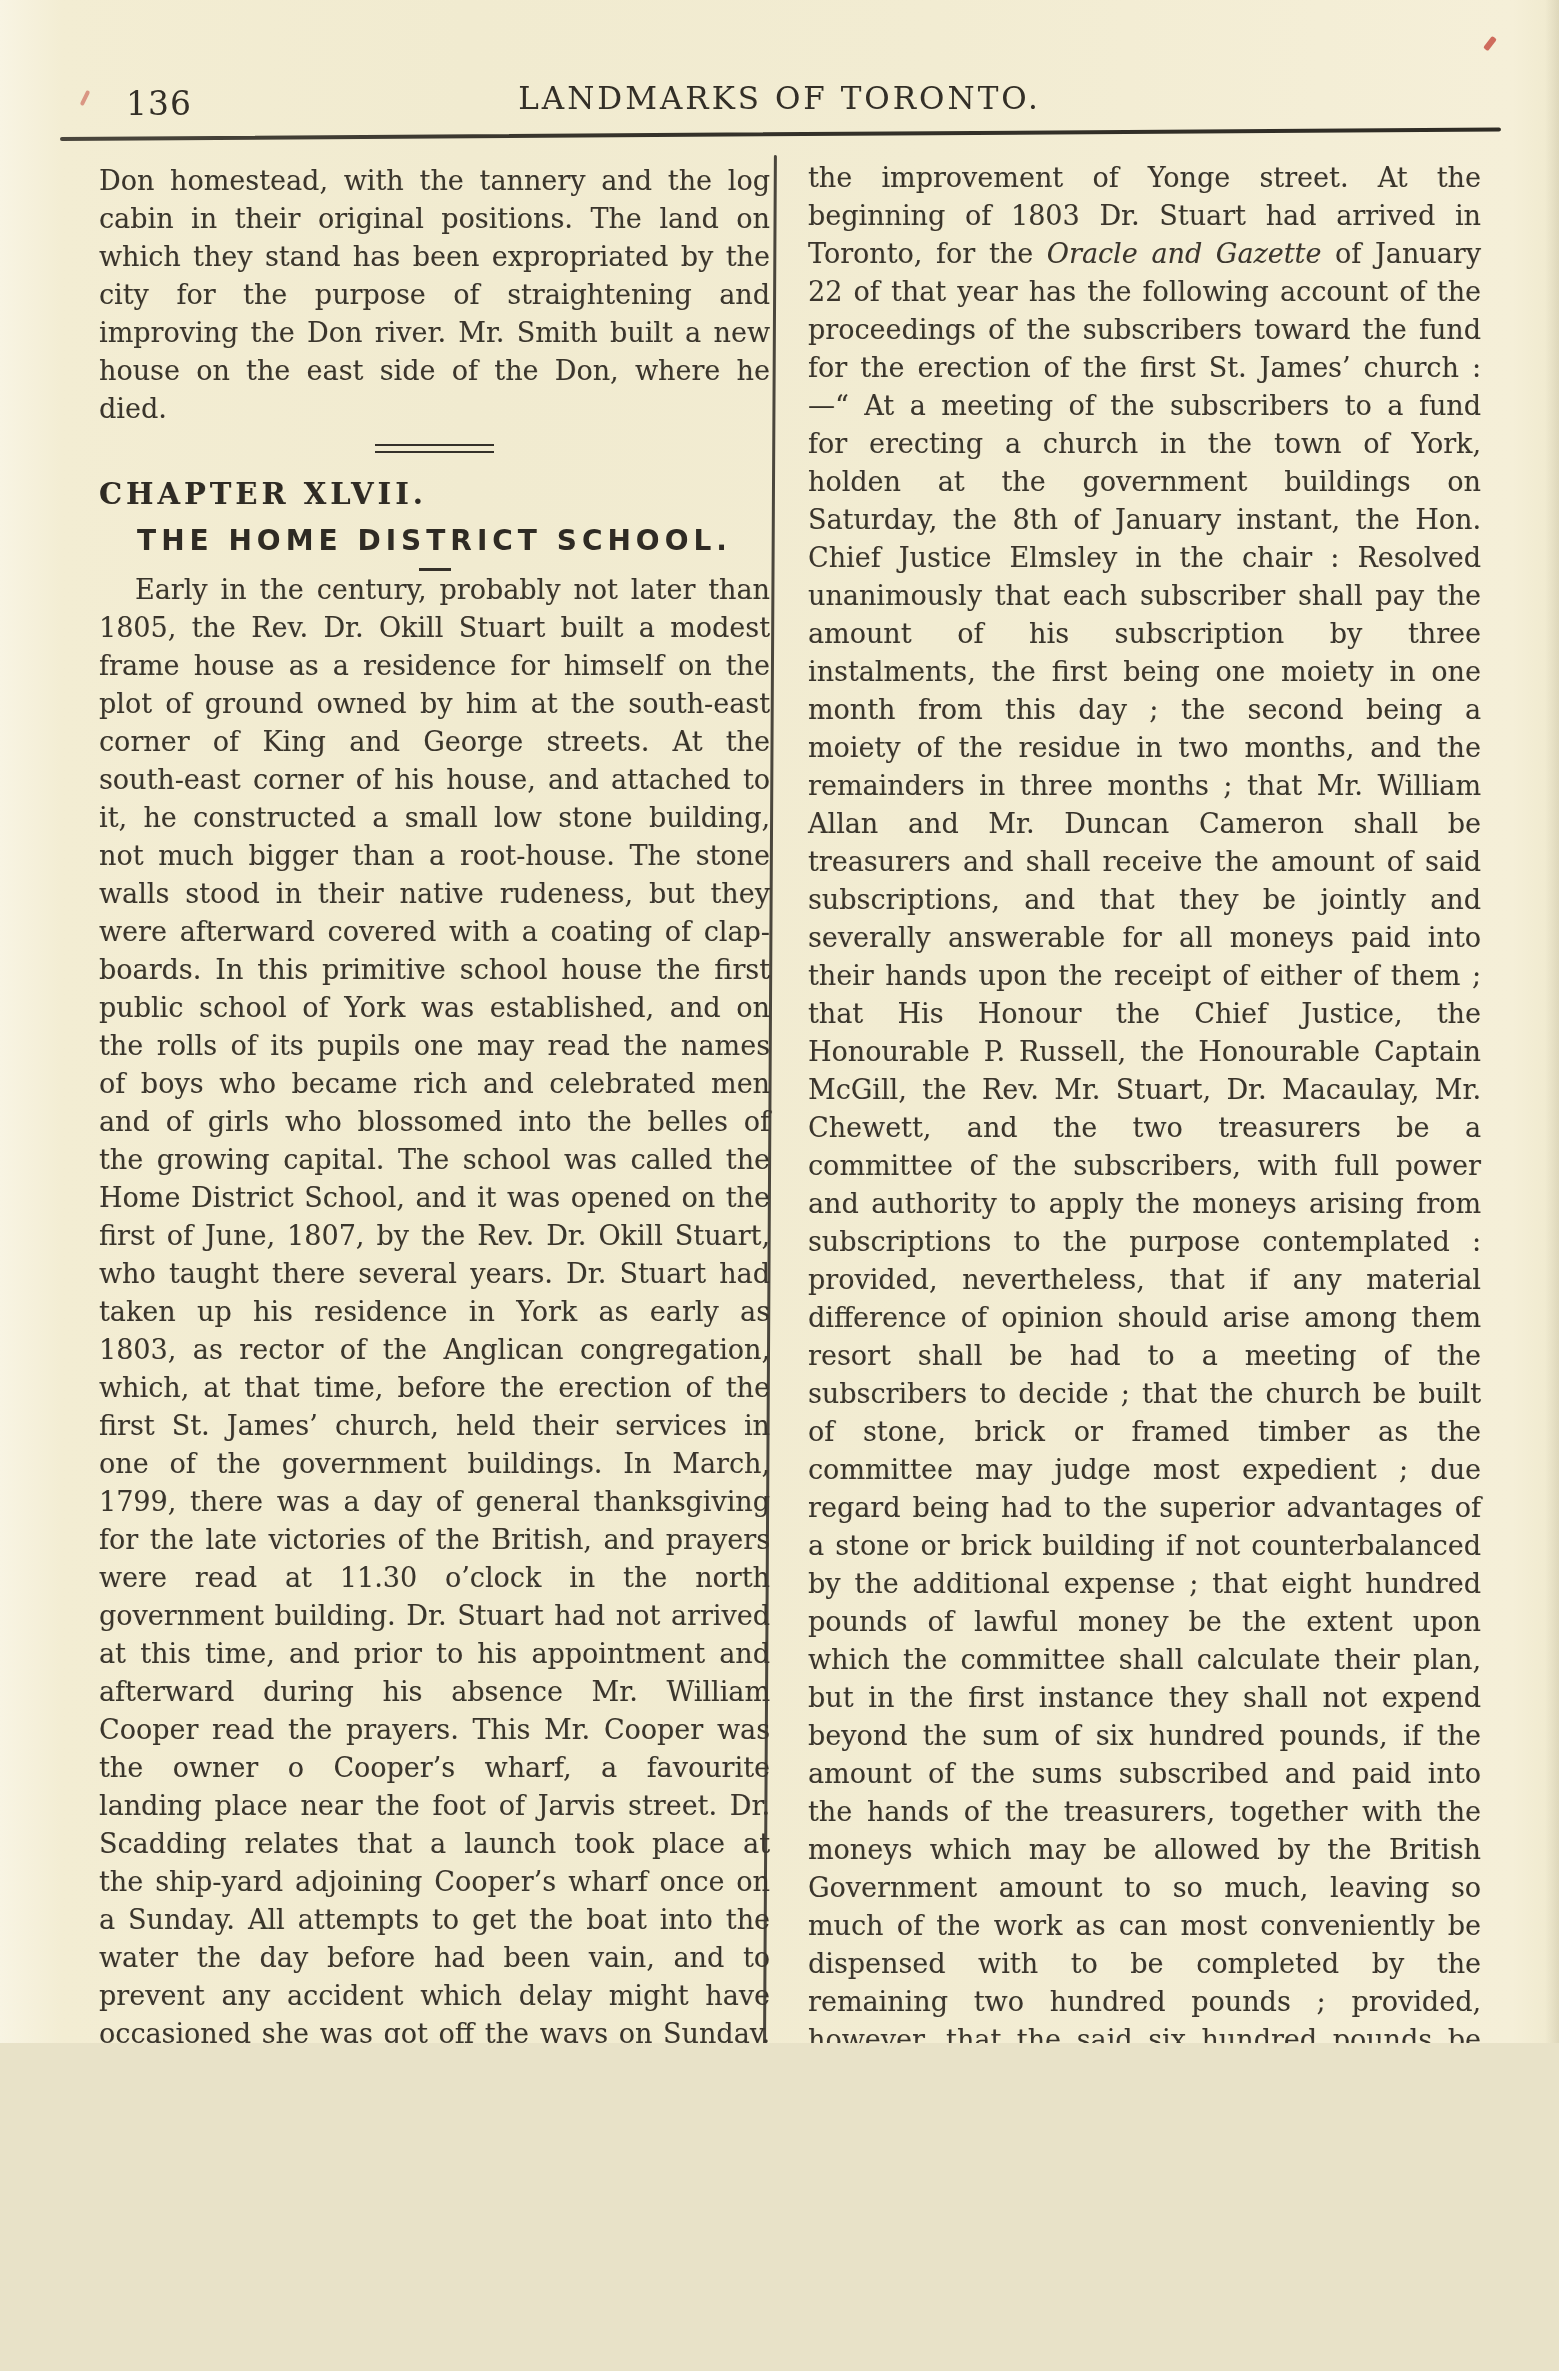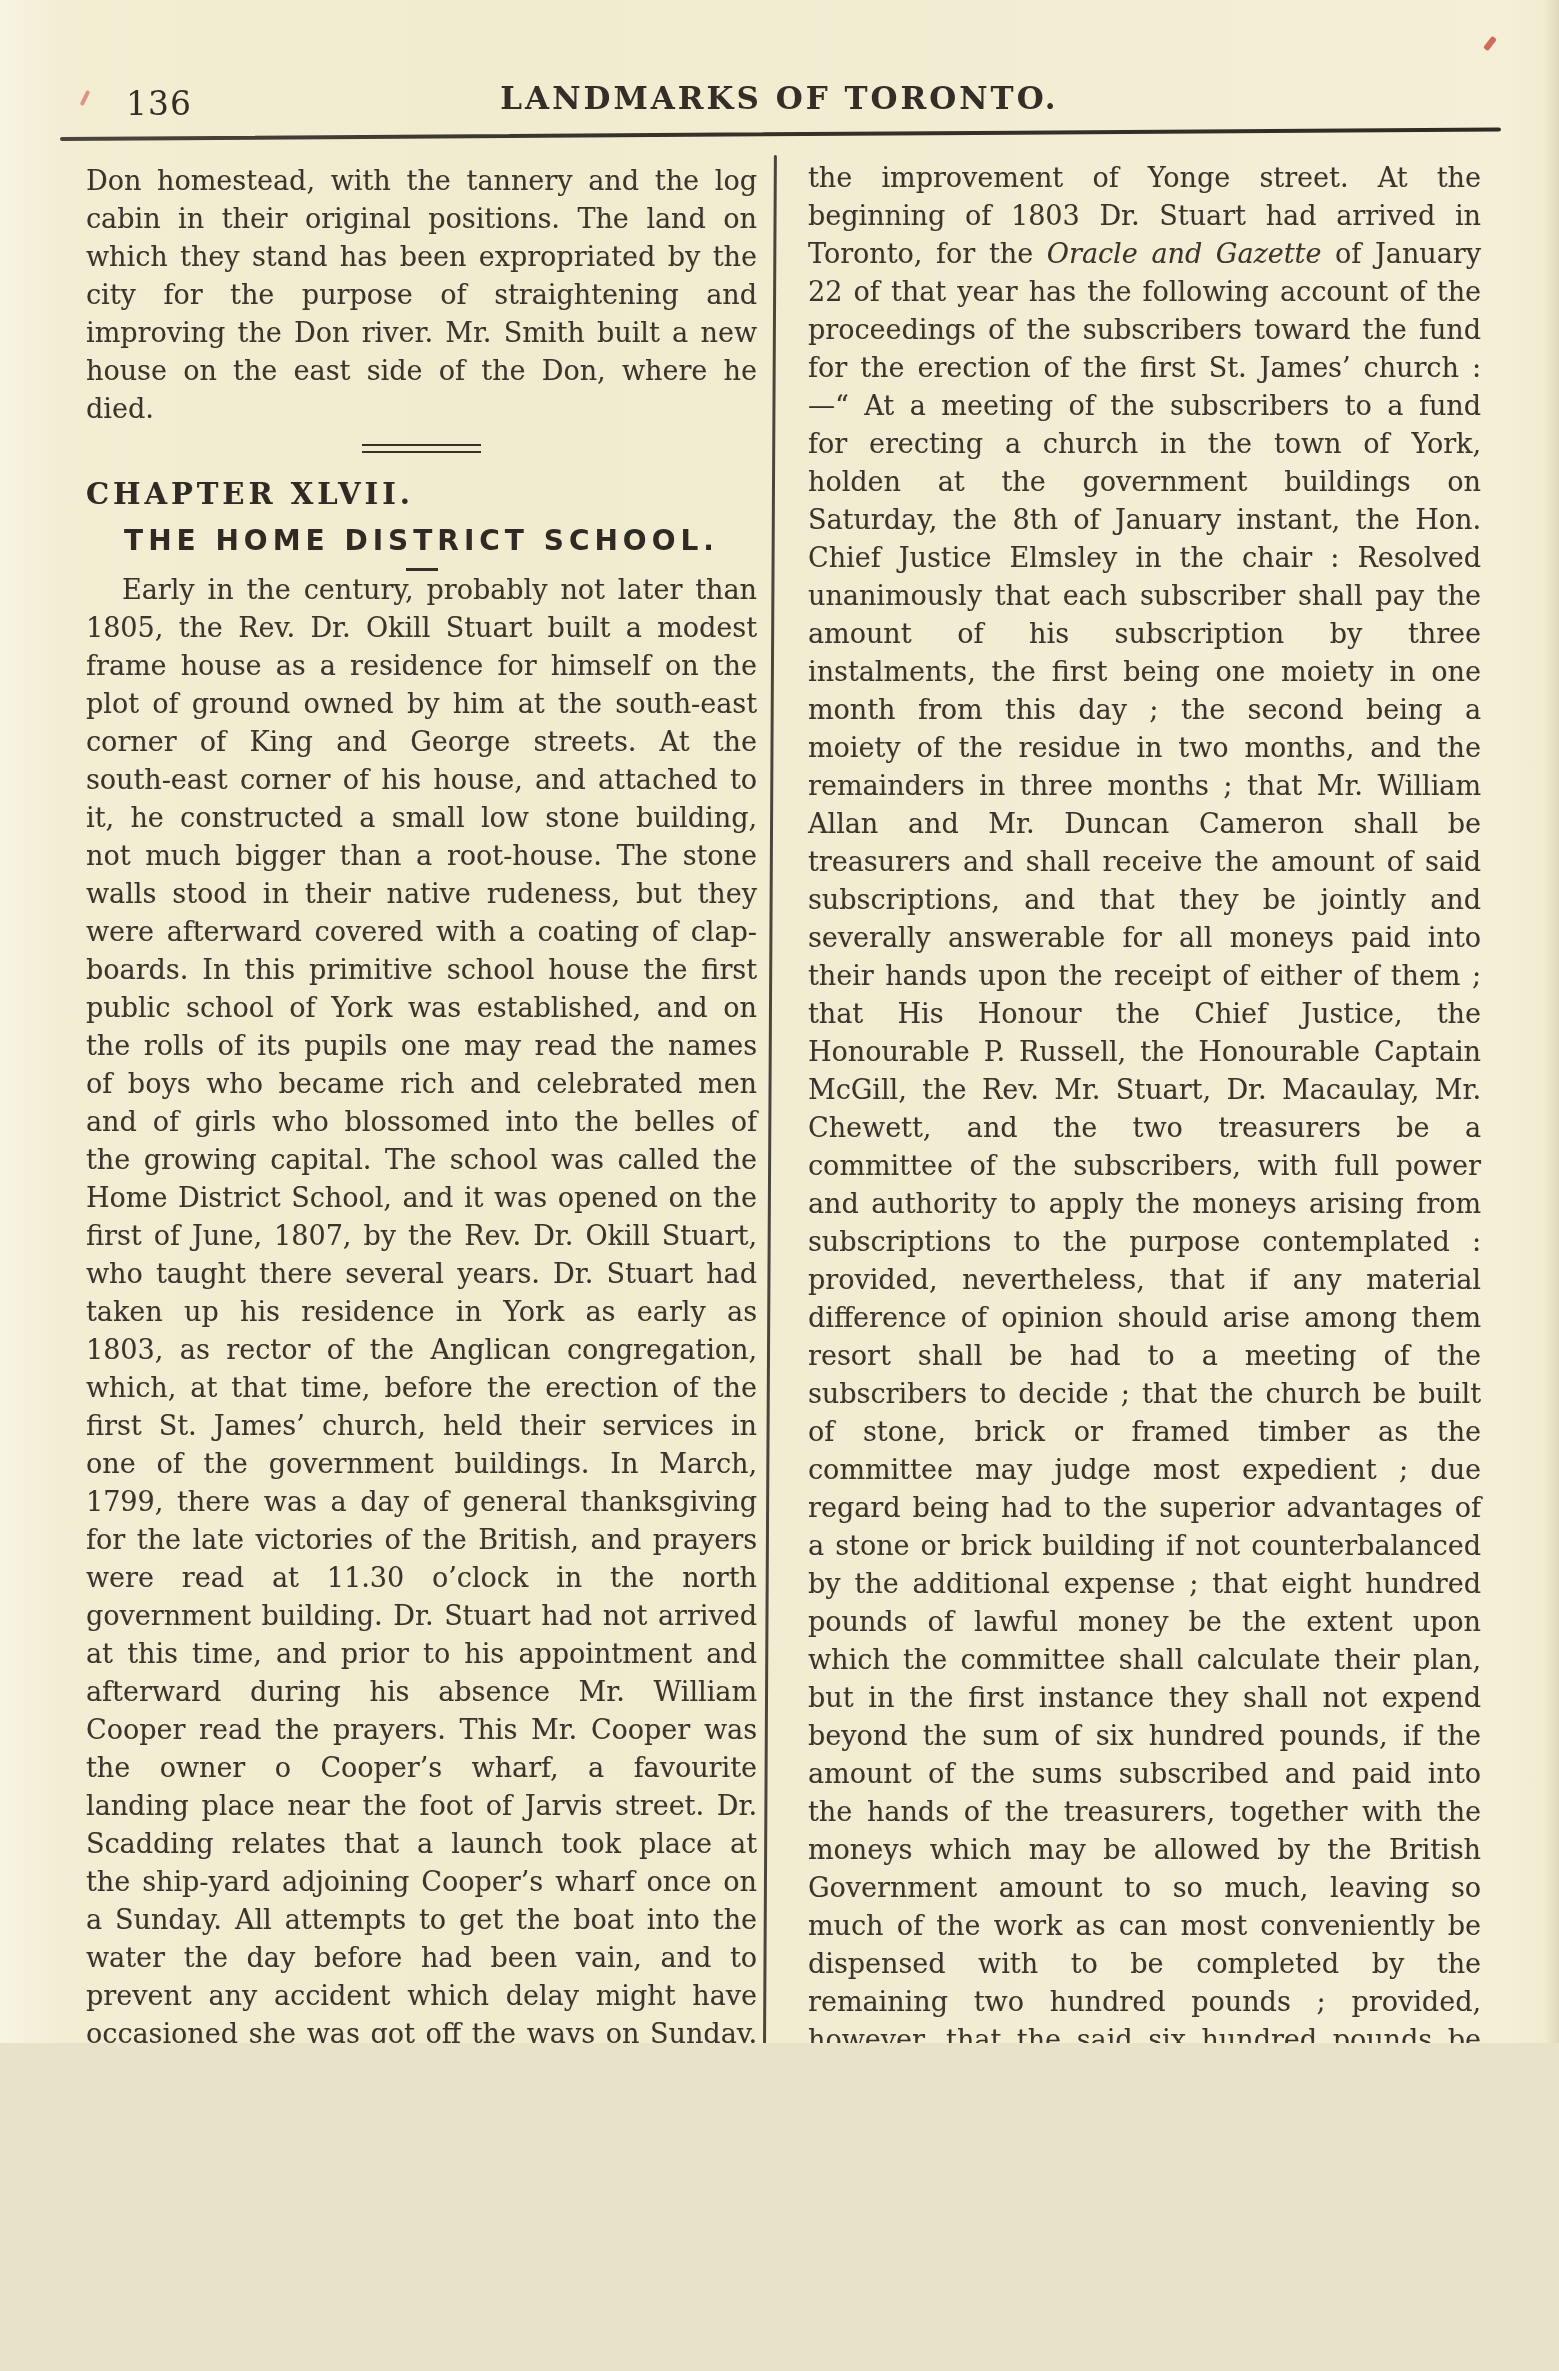--- a/index.html
+++ b/index.html
@@ -13,29 +13,29 @@
     background:linear-gradient(90deg,#f8f4e3 0%,#f3edd3 4%,#f1ebd0 30%,#f2ecd2 60%,#f5efd8 97%,#efe9cd 100%);
     color:#3a352c;
   }
   
   .page-number{
     position:absolute;left:126px;top:84px;
     font-size:33px;letter-spacing:1px;color:#332f27;
   }
   .running-title{
     position:absolute;left:0;right:0;top:80px;text-align:center;
-    font-size:31px;font-weight:700;letter-spacing:3px;color:#332f27;
+    font-size:31px;font-weight:400;letter-spacing:3px;color:#332f27;
   }
   .header-rule{
     position:absolute;left:60px;top:137px;width:1441px;height:4px;
     background:linear-gradient(90deg,#4a463c,#35322a 40%,#2f2c25);
     border-radius:3px;transform:rotate(-0.38deg);transform-origin:left center;
   }
   
-  .col-left{position:absolute;left:86px;top:162px;width:671px;}
+  .col-left{position:absolute;left:99px;top:162px;width:671px;}
   .col-right{position:absolute;left:797px;top:159px;width:673px;margin-left:11px;}
   .col-divider{
     position:absolute;left:768px;top:155px;width:2.5px;height:2052px;
     background:#4a463c;transform:rotate(0.33deg);transform-origin:center center;
     border-radius:2px;
   }
   .body-text{
     margin:0;font-size:27px;line-height:38px;text-align:justify;
     color:#3a352c;text-shadow:0.4px 0.4px 0 rgba(48,42,30,0.22);
     word-spacing:2px;

